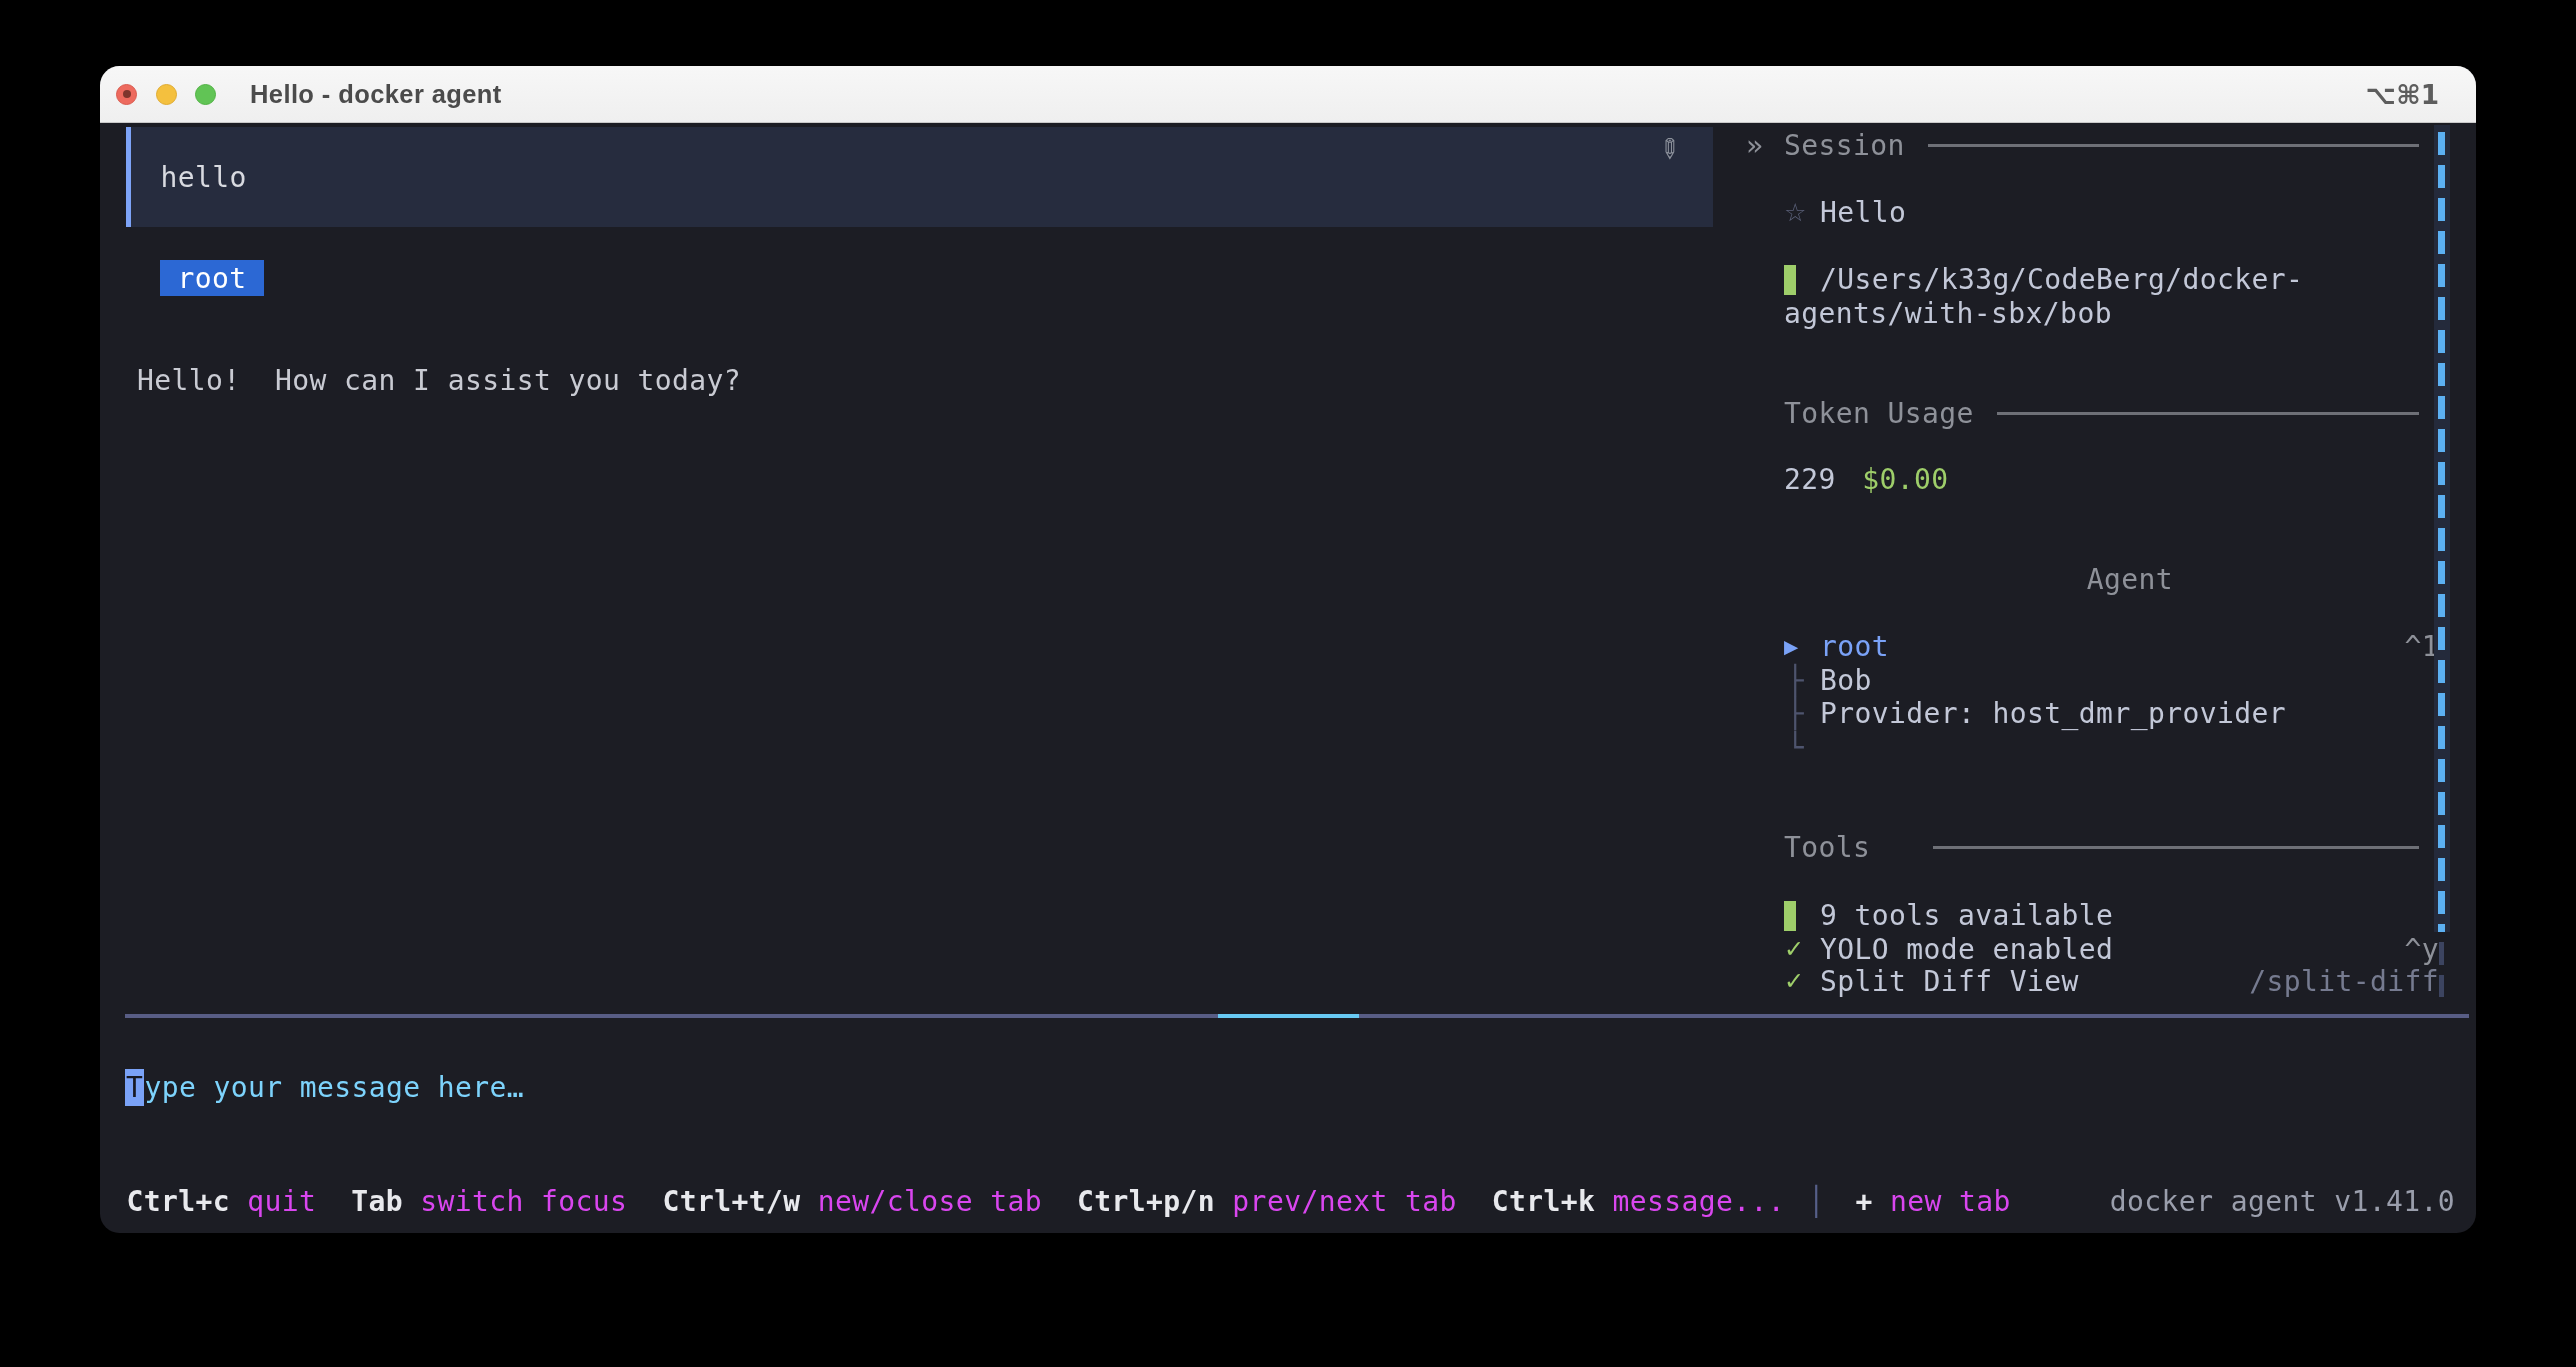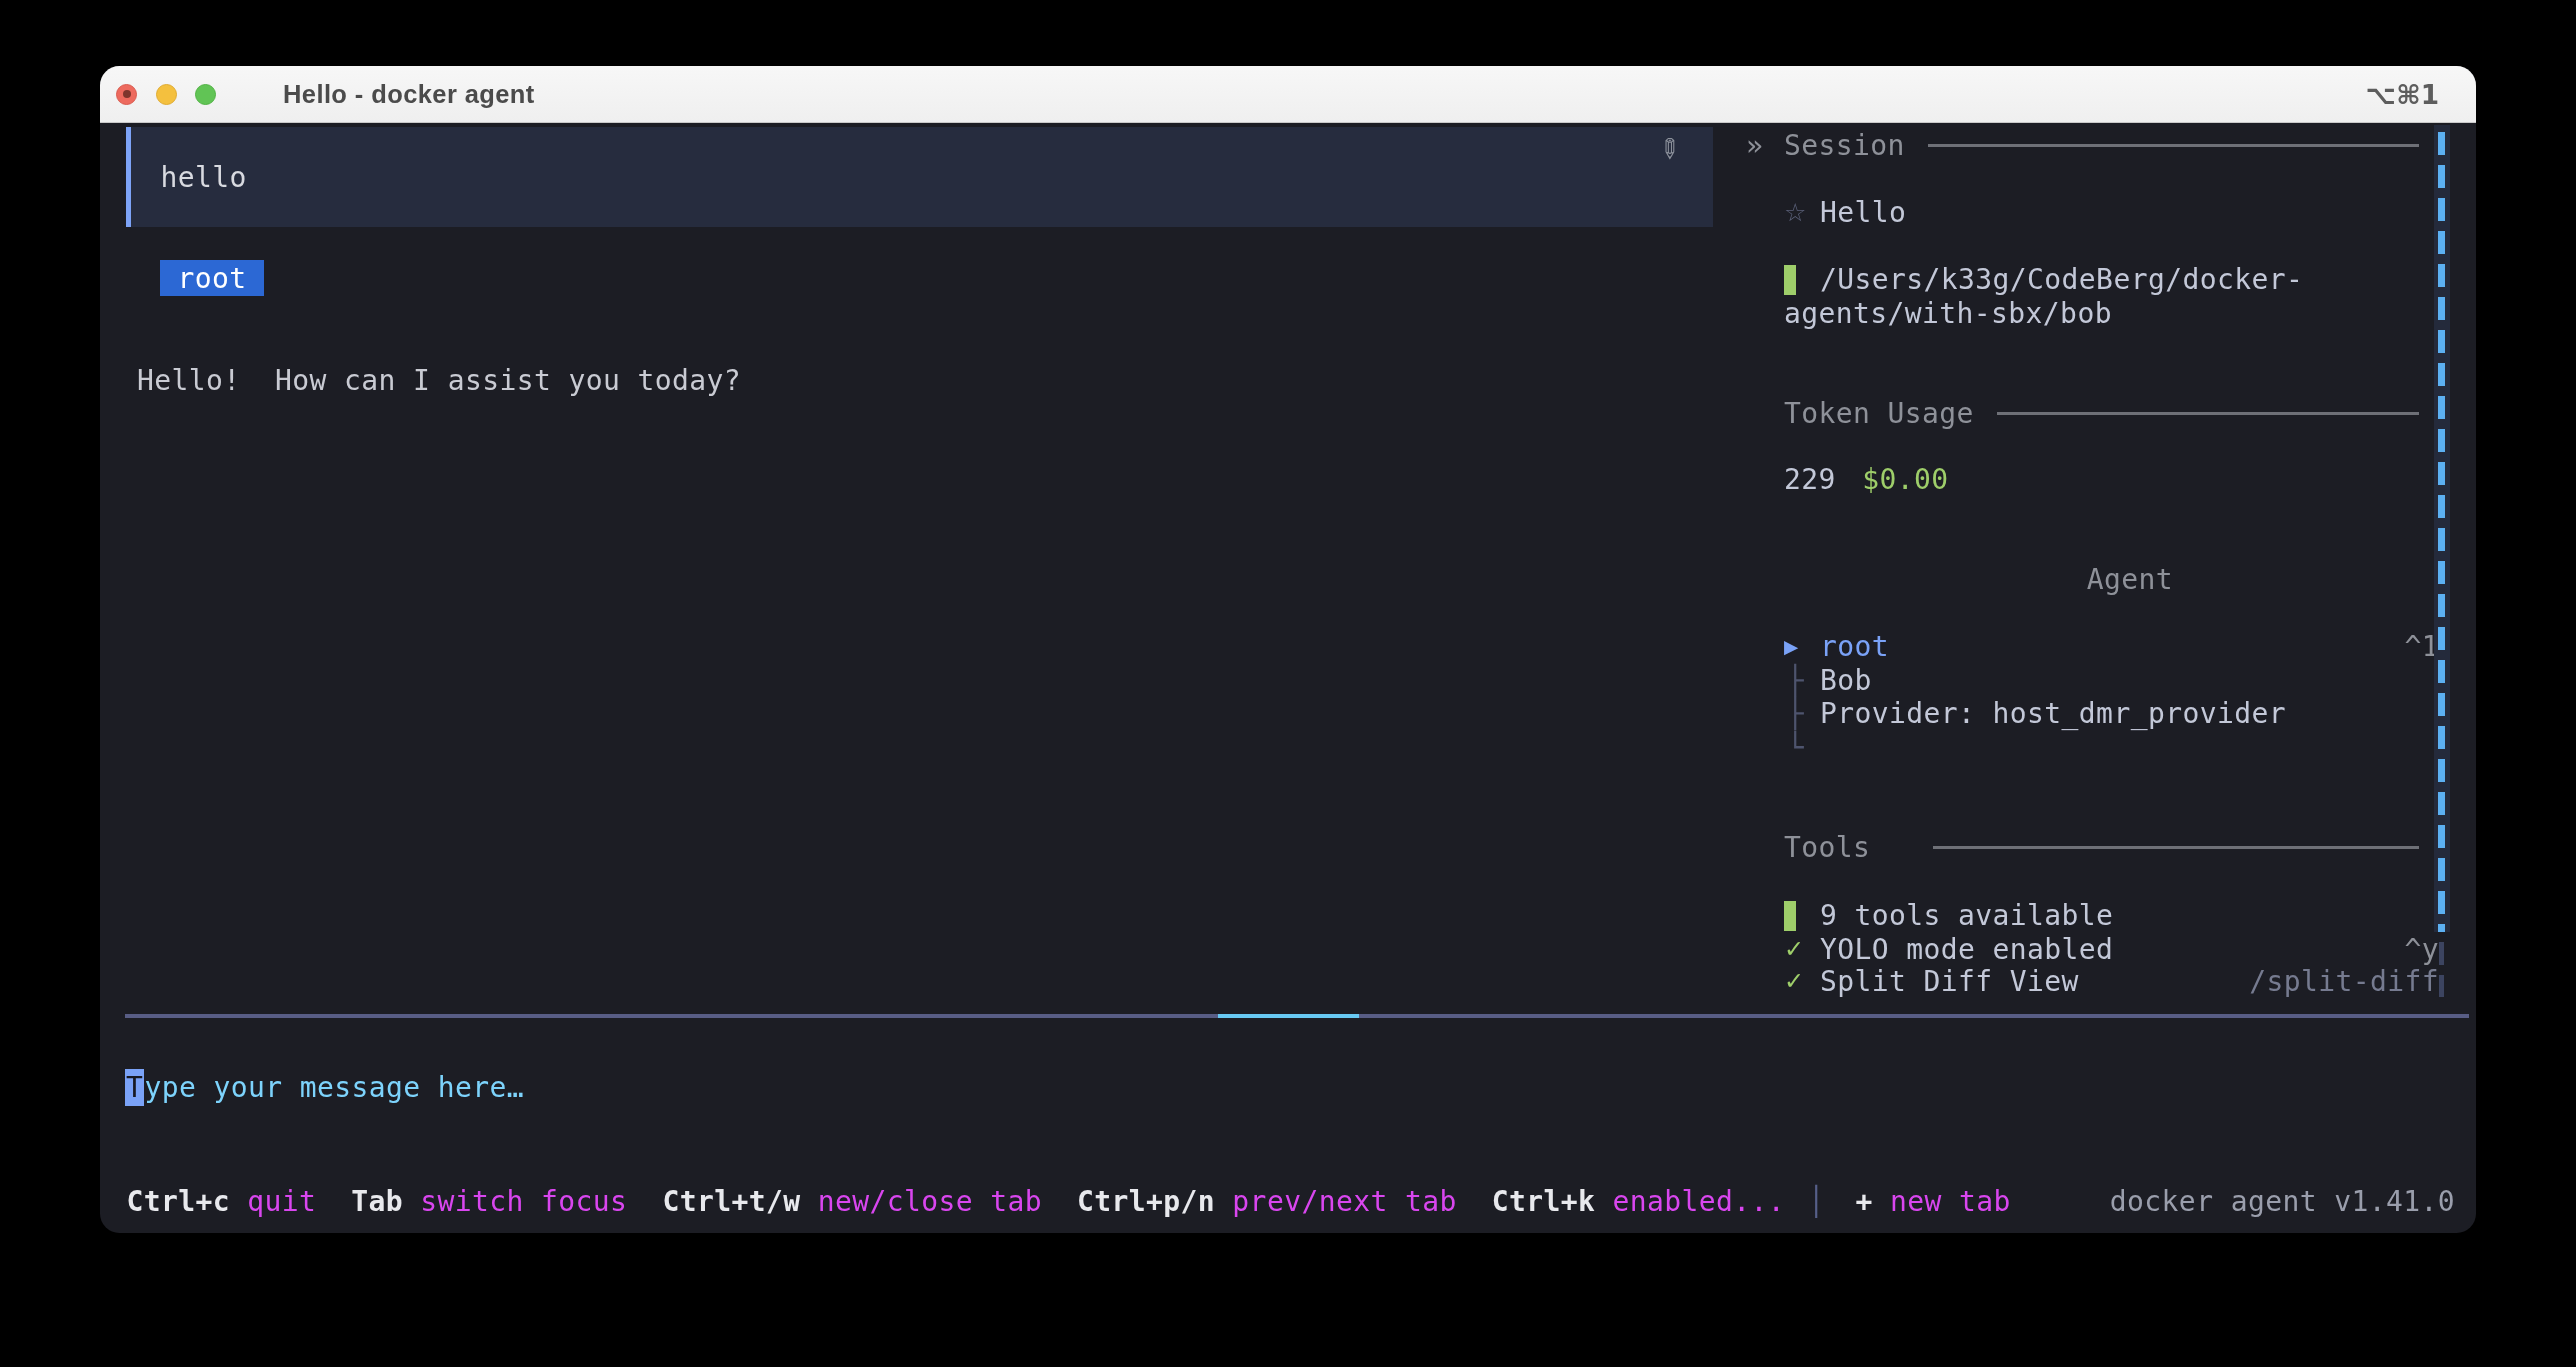--- a/index.html
+++ b/index.html
@@ -13,21 +13,20 @@
     background:#1c1d24; border-radius:19.4px; overflow:hidden;
   }
 
   
   .titlebar {
     position:absolute; left:0; top:0; right:0; height:57px;
     background:linear-gradient(#f7f7f7,#efefef);
     border-bottom:1.8px solid #c9c9c9;
     display:flex; align-items:center;
     font-family:"Liberation Sans","DejaVu Sans",sans-serif;
-    gap:33px;
   }
   .traffic { display:flex; gap:18.5px; margin-left:16px; }
   .light { width:21px; height:21px; border-radius:50%; display:flex; align-items:center; justify-content:center; }
   .light.red { background:#ed6a5e; border:0.9px solid #d95a4e; }
   .light.red .dot { width:8px; height:8px; border-radius:50%; background:#7e352c; }
   .light.yellow { background:#f4c03e; border:0.9px solid #dfab31; }
   .light.green { background:#61c455; border:0.9px solid #51b244; }
   .tb-title { margin-left:34px; font-size:25.5px; font-weight:bold; color:#4b4b4b; letter-spacing:0.4px; }
   .tb-shortcut { margin-left:auto; padding-right:37px; font-size:26.4px; font-weight:bold; color:#5d5d5d;
                  font-family:"DejaVu Sans","Liberation Sans",sans-serif; }
@@ -240,21 +239,21 @@
         <span class="sb-group">
           <span class="key">Tab</span><span class="lbl"> switch focus</span>
         </span>
         <span class="sb-group">
           <span class="key">Ctrl+t/w</span><span class="lbl"> new/close tab</span>
         </span>
         <span class="sb-group">
           <span class="key">Ctrl+p/n</span><span class="lbl"> prev/next tab</span>
         </span>
         <span class="sb-group">
-          <span class="key">Ctrl+k</span><span class="lbl"> enabled...</span>
+          <span class="key">Ctrl+k</span><span class="lbl"> message...</span>
         </span>
         <span class="sep">│</span>
         <span class="newtab">
           <span class="key">+</span><span class="lbl"> new tab</span>
         </span>
         <span class="version">docker agent v1.41.0</span>
       </div>
 
     </div>
   </div>

